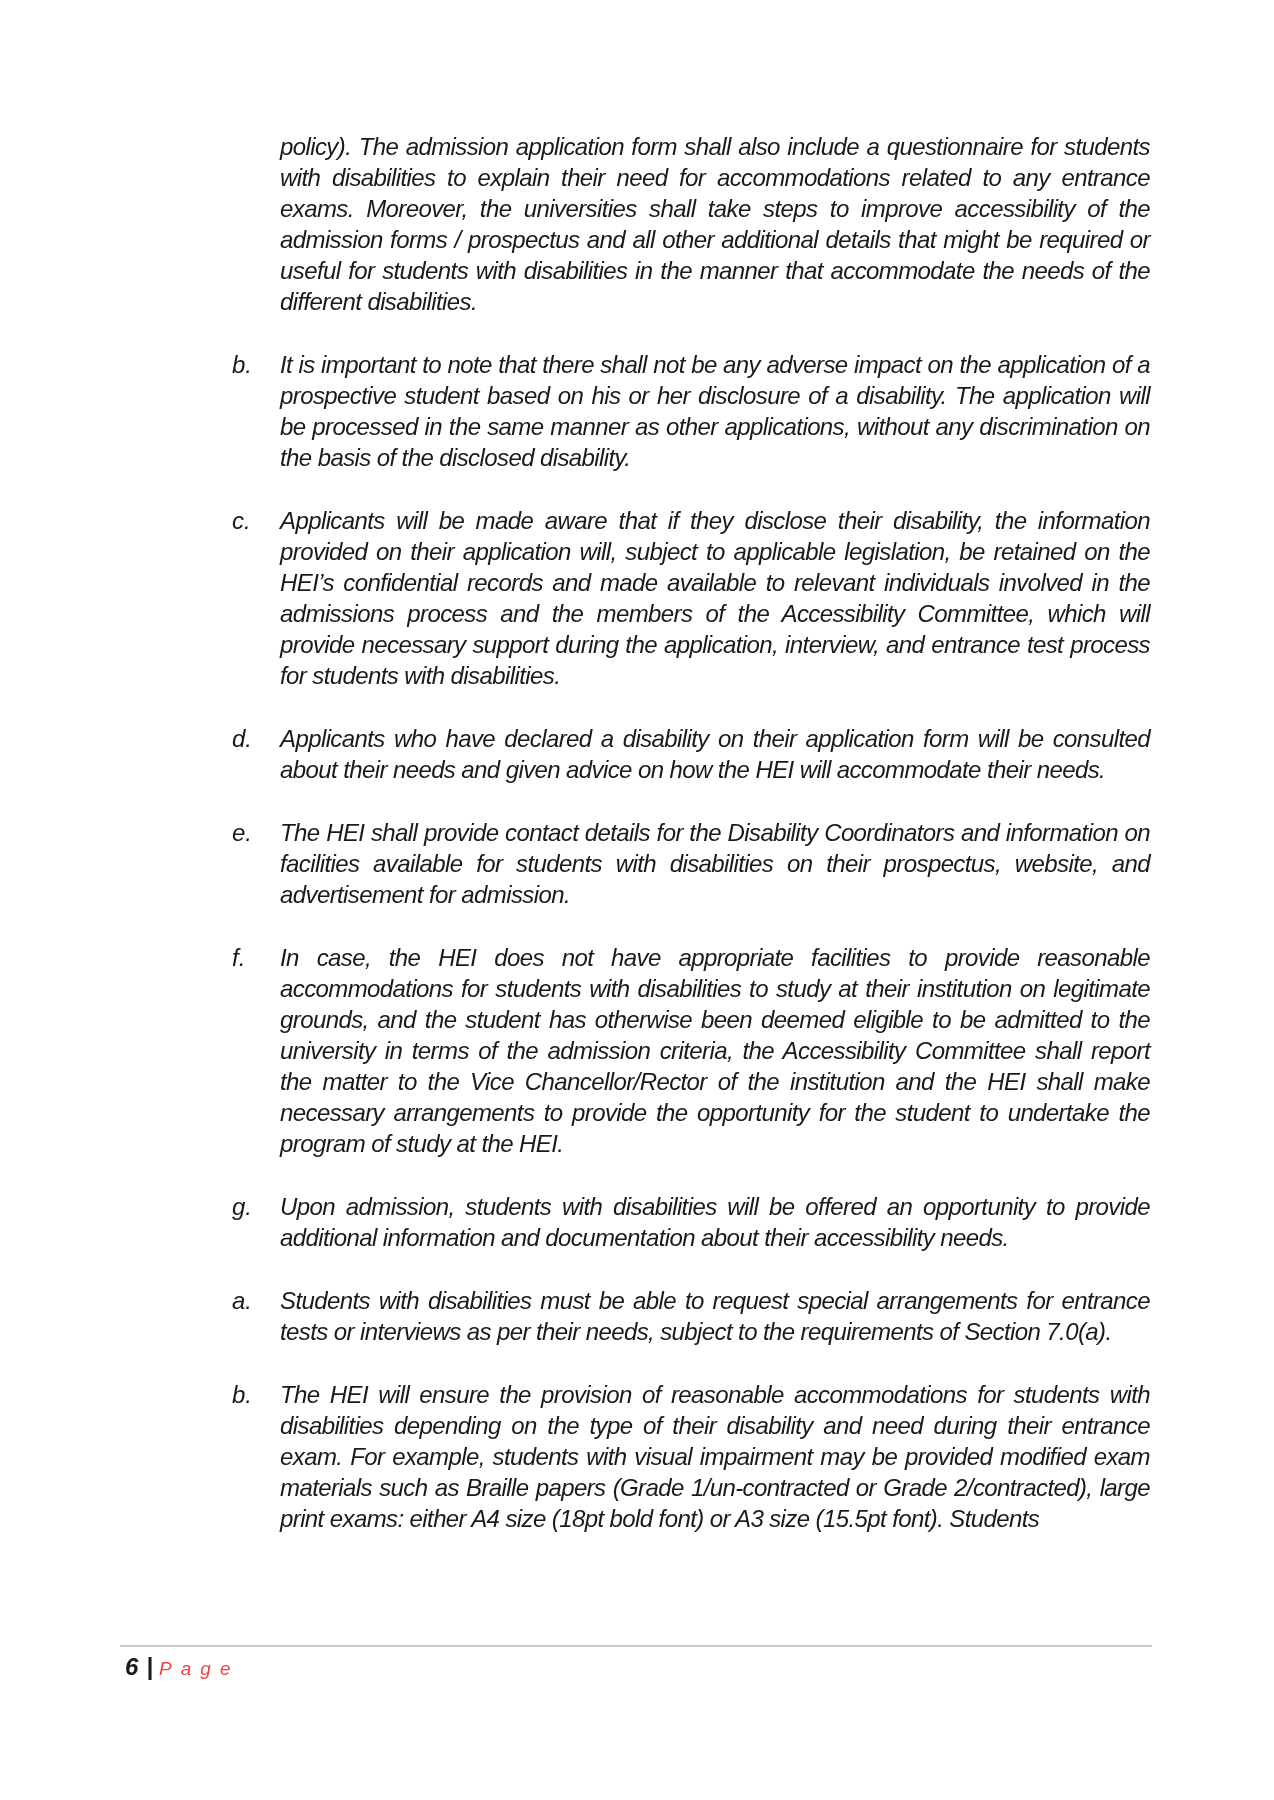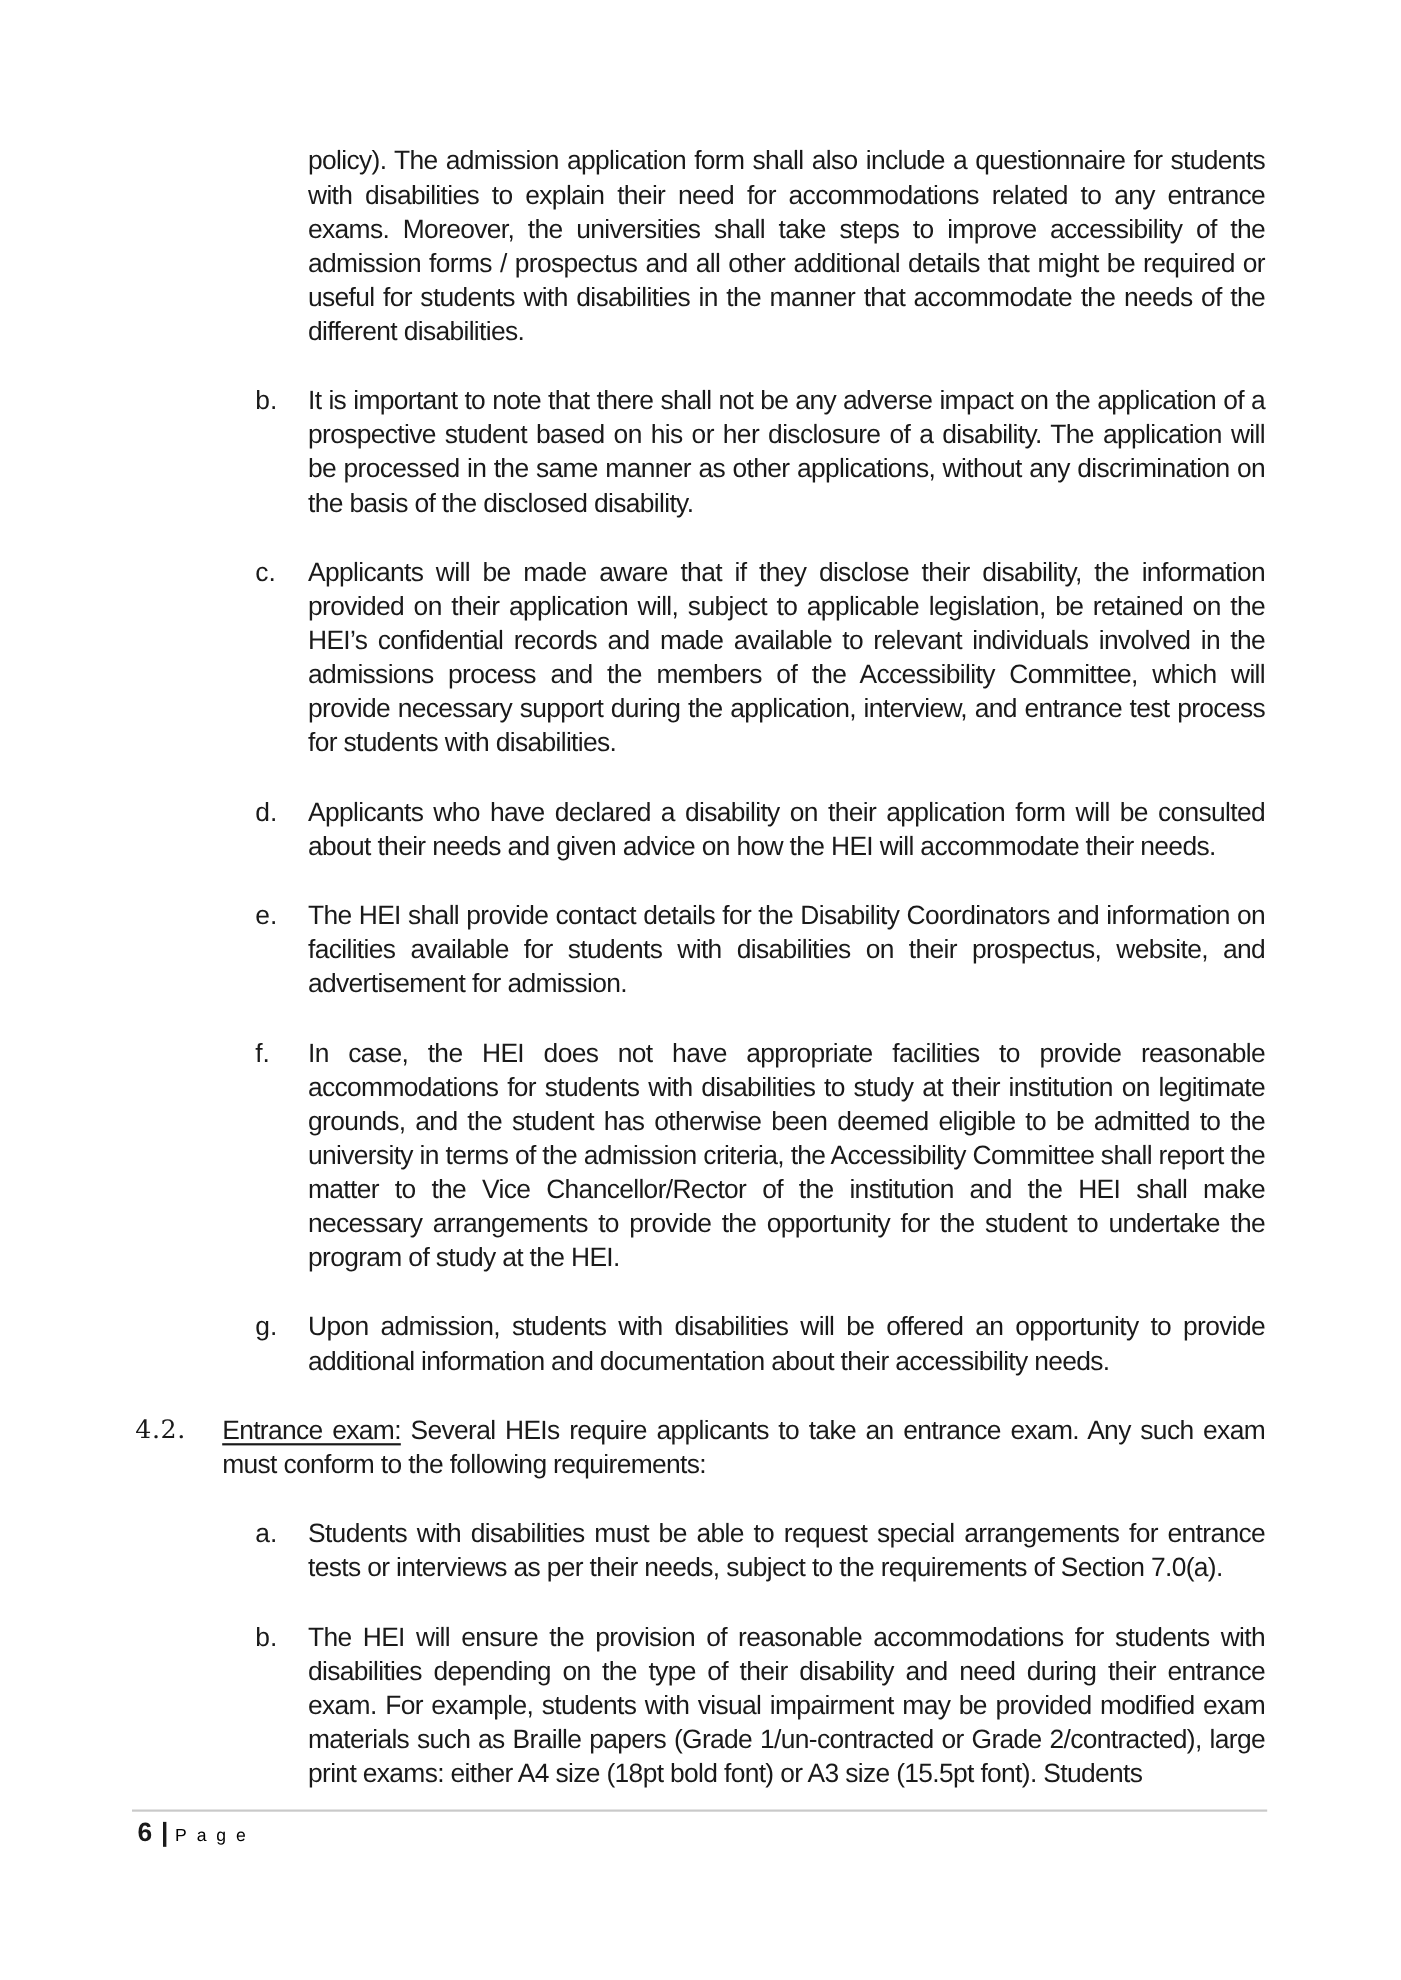--- a/index.html
+++ b/index.html
@@ -9,20 +9,21 @@
     height: 1692px;
     background: #ffffff;
     overflow: hidden;
     font-family: "Liberation Sans", "DejaVu Sans", sans-serif;
     font-size: 24px;
     letter-spacing: -0.6px;
     line-height: 31px;
     color: #1a1a1a;
     box-sizing: border-box;
     padding-top: 131px;
+    font-style: italic;
   }
   .para {
     margin: 0 124px 32px 280px;
     text-align: justify;
   }
   .item {
     position: relative;
     margin: 0 124px 32px 280px;
     text-align: justify;
   }
@@ -71,23 +72,23 @@
   .footer-text .pagenum {
     font-weight: bold;
     color: #1a1a1a;
   }
   .footer-text .sep {
     font-weight: bold;
     color: #1a1a1a;
     margin: 0 6px 0 8px;
   }
   .footer-text .pagelabel {
-    color: #000000;
+    color: #ef4444;
     letter-spacing: 9px;
-    font-size: 16px;
+    font-size: 19px;
   }
 </style>
 </head>
 <body>
 
 <div class="page">
 
   <p class="para">policy). The admission application form shall also include a questionnaire for students with disabilities to explain their need for accommodations related to any entrance exams. Moreover, the universities shall take steps to improve accessibility of the admission forms / prospectus and all other additional details that might be required or useful for students with disabilities in the manner that accommodate the needs of the different disabilities.</p>
 
   <div class="item">
@@ -113,24 +114,20 @@
   <div class="item">
     <span class="marker">f.</span>
     <span>In case, the HEI does not have appropriate facilities to provide reasonable accommodations for students with disabilities to study at their institution on legitimate grounds, and the student has otherwise been deemed eligible to be admitted to the university in terms of the admission criteria, the Accessibility Committee shall report the matter to the Vice Chancellor/Rector of the institution and the HEI shall make necessary arrangements to provide the opportunity for the student to undertake the program of study at the HEI.</span>
   </div>
 
   <div class="item">
     <span class="marker">g.</span>
     <span>Upon admission, students with disabilities will be offered an opportunity to provide additional information and documentation about their accessibility needs.</span>
   </div>
 
-  <div class="section">
-    <span class="marker">4.2.</span>
-    <span class="underlined">Entrance exam:</span><span> Several HEIs require applicants to take an entrance exam. Any such exam must conform to the following requirements:</span>
-  </div>
 
   <div class="item">
     <span class="marker">a.</span>
     <span>Students with disabilities must be able to request special arrangements for entrance tests or interviews as per their needs, subject to the requirements of Section 7.0(a).</span>
   </div>
 
   <div class="item">
     <span class="marker">b.</span>
     <span>The HEI will ensure the provision of reasonable accommodations for students with disabilities depending on the type of their disability and need during their entrance exam. For example, students with visual impairment may be provided modified exam materials such as Braille papers (Grade 1/un-contracted or Grade 2/contracted), large print exams: either A4 size (18pt bold font) or A3 size (15.5pt font). Students</span>
   </div>

